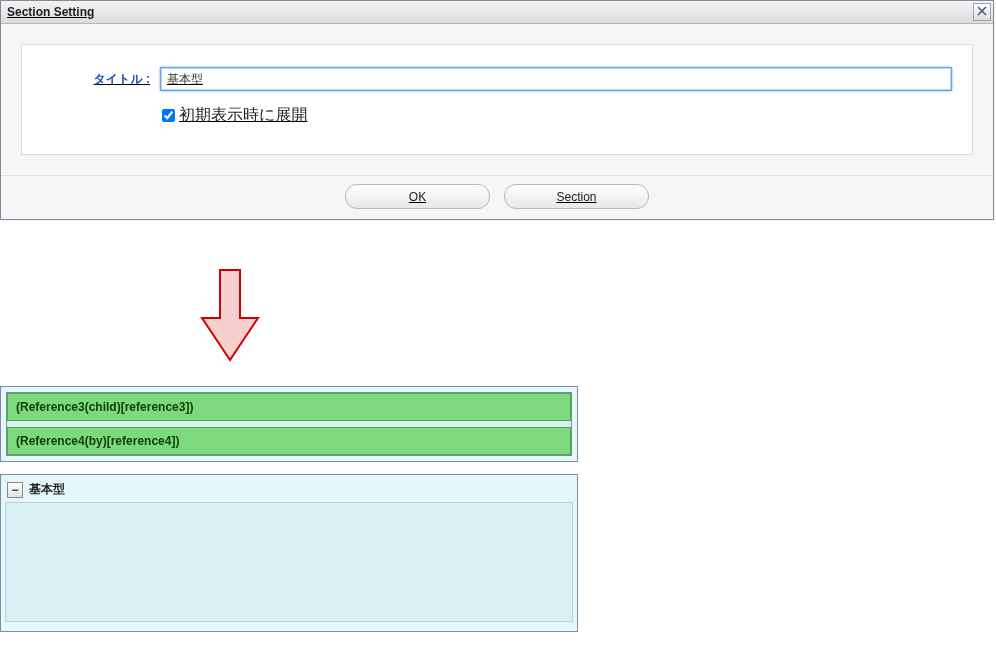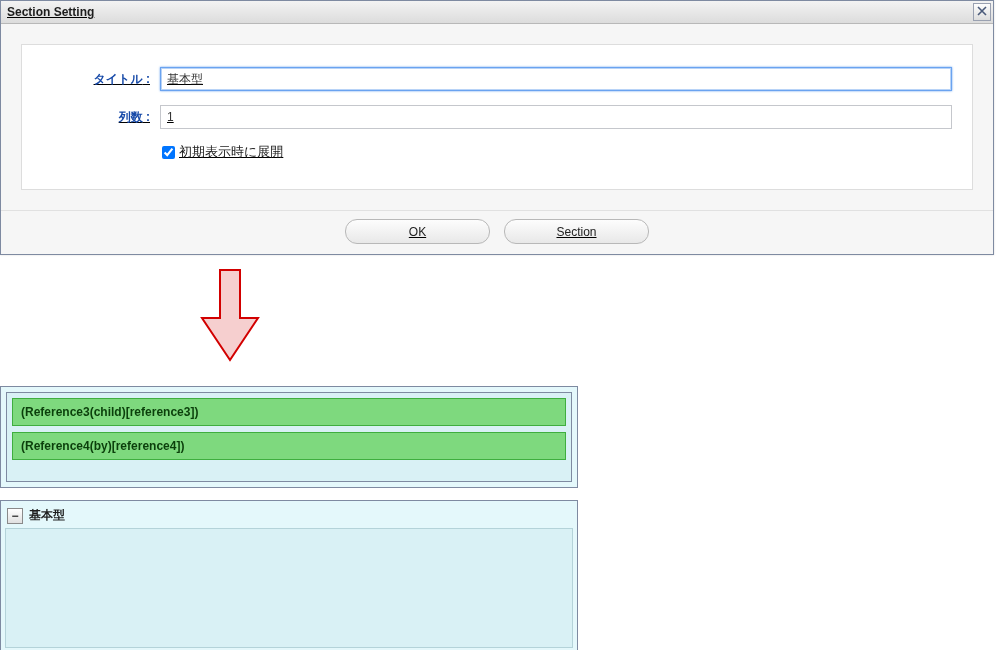--- a/index.html
+++ b/index.html
@@ -85,21 +85,21 @@
   .chk-row {
     display: flex;
     align-items: center;
     margin-left: 120px;
   }
   .chk {
     width: 13px;
     height: 13px;
     margin: 0 4px 0 0;
   }
-  .chk-label { font-size: 13px; color: #222; }
+  .chk-label { font-size: 16px; color: #222; }
 
   .dialog-footer {
     display: flex;
     justify-content: center;
     gap: 14px;
     padding: 8px 0 10px 0;
     background: #f6f6f6;
     border-top: 1px solid #e1e1e1;
   }
   .btn {
@@ -128,32 +128,31 @@
     width: 578px;
   }
   .outer {
     border: 1px solid #7e8aa1;
     background: #e4f8fb;
     padding: 5px;
   }
   .inner {
     border: 1px solid #7e8aa1;
     background: #d9f1f5;
-    padding: 5px;
   }
   .ref {
     background: #7ed97e;
     border: 1px solid #3fae3f;
     margin-bottom: 6px;
     padding: 6px 8px;
     font-weight: bold;
     font-size: 12px;
     color: #0b3f0b;
   }
-  .ref:last-child{ margin-bottom:16px; }
+  .ref:last-child{ margin-bottom:0; }
   .sec-panel {
     margin-top: 12px;
     border: 1px solid #7e8aa1;
     background: #e4f8fb;
     padding: 4px;
     height: 148px;
   }
   .sec-head {
     display: flex;
     align-items: center;
@@ -195,24 +194,20 @@
     </div>
   </div>
 
   <div class="dialog-body">
 
     <div class="form-row">
       <div class="form-label">タイトル</div>
       <input class="txt focus" type="text" value="基本型" style="">
     </div>
 
-    <div class="form-row">
-      <div class="form-label">列数</div>
-      <input class="txt" type="text" value="1" style="">
-    </div>
 
     <div class="chk-row">
       <input type="checkbox" class="chk" checked="" style="">
       <span class="chk-label">初期表示時に展開</span>
     </div>
 
   </div>
 
   <div class="dialog-footer">
     <button class="btn">OK</button>

